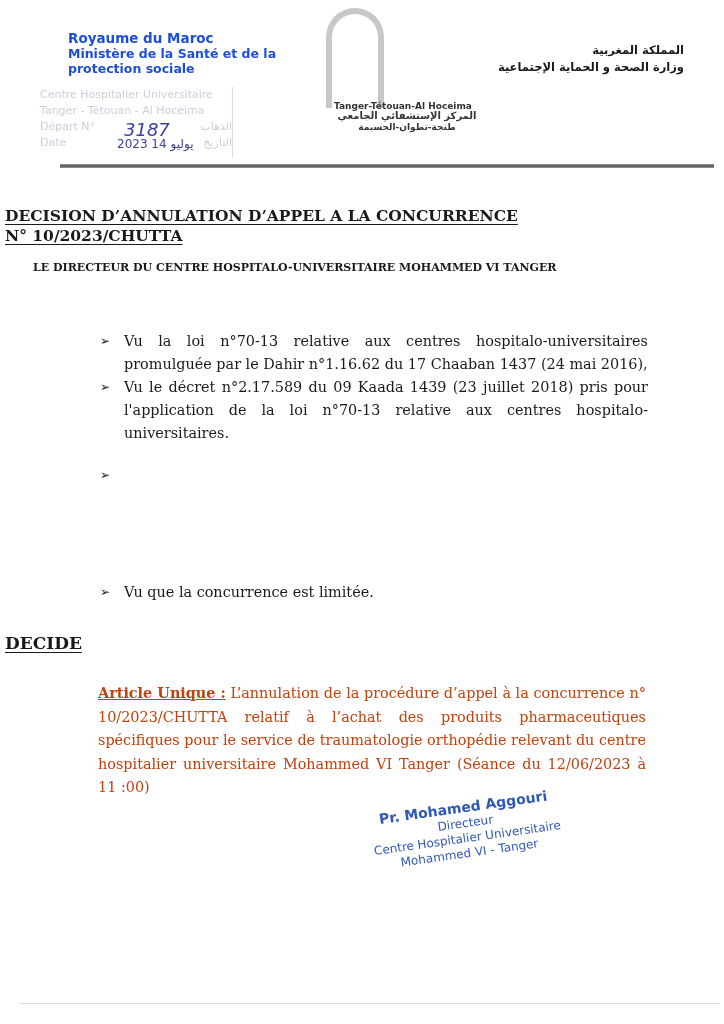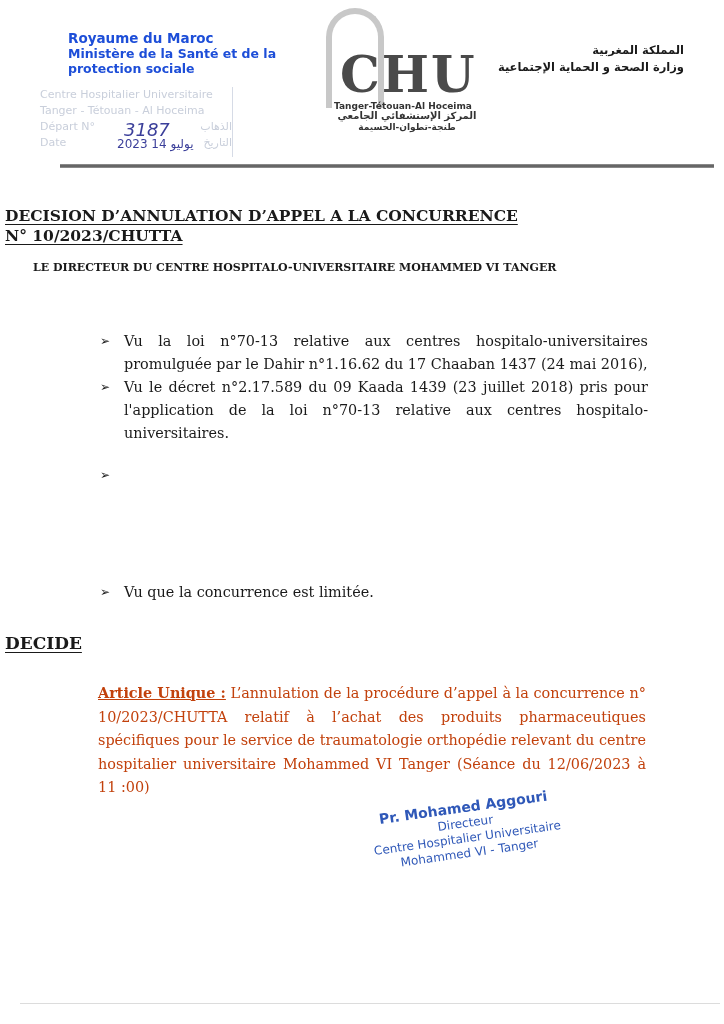--- a/index.html
+++ b/index.html
@@ -65,21 +65,20 @@
 <body>
 
 <div class="abs hdr-left">
   <div class="l1">Royaume du Maroc</div>
   <div class="l2">Ministère de la Santé et de la</div>
   <div class="l2">protection sociale</div>
 </div>
 
 <div class="abs logo">
   <div class="abs logo-arch"></div>
-  <div class="abs logo-chu">CHU</div>
   <div class="abs logo-sub">Tanger-Tétouan-Al Hoceima</div>
   <div class="abs logo-ar1">المركز الإستشفائي الجامعي</div>
   <div class="abs logo-ar2">طنجة-تطوان-الحسيمة</div>
 </div>
 
 <div class="abs hdr-right">
   <div>المملكة المغربية</div>
   <div>وزارة الصحة و الحماية الإجتماعية</div>
 </div>
 

